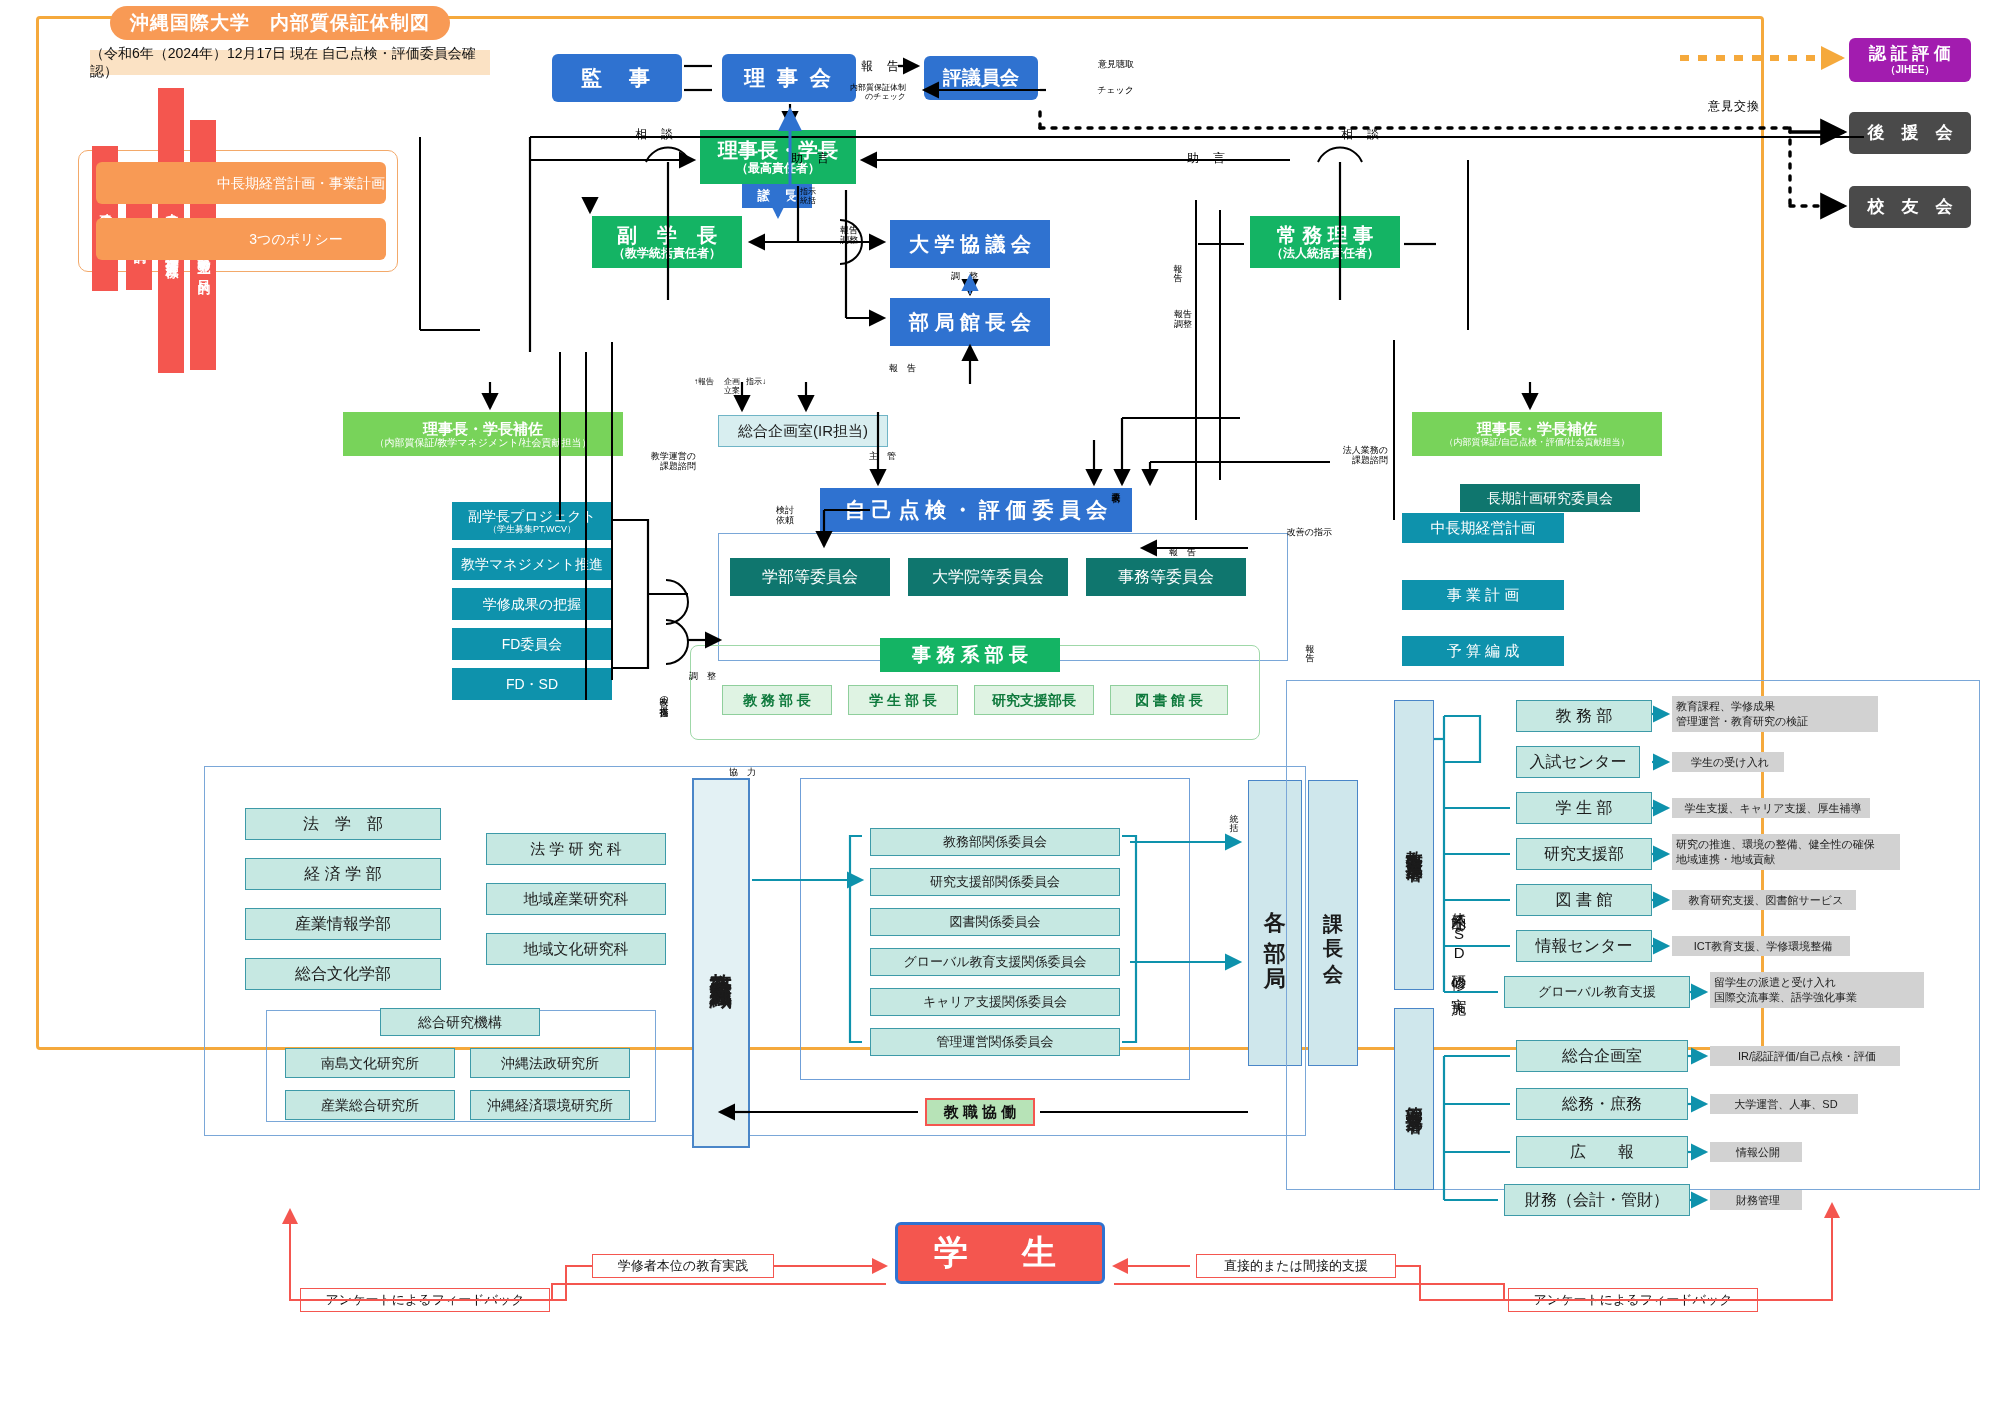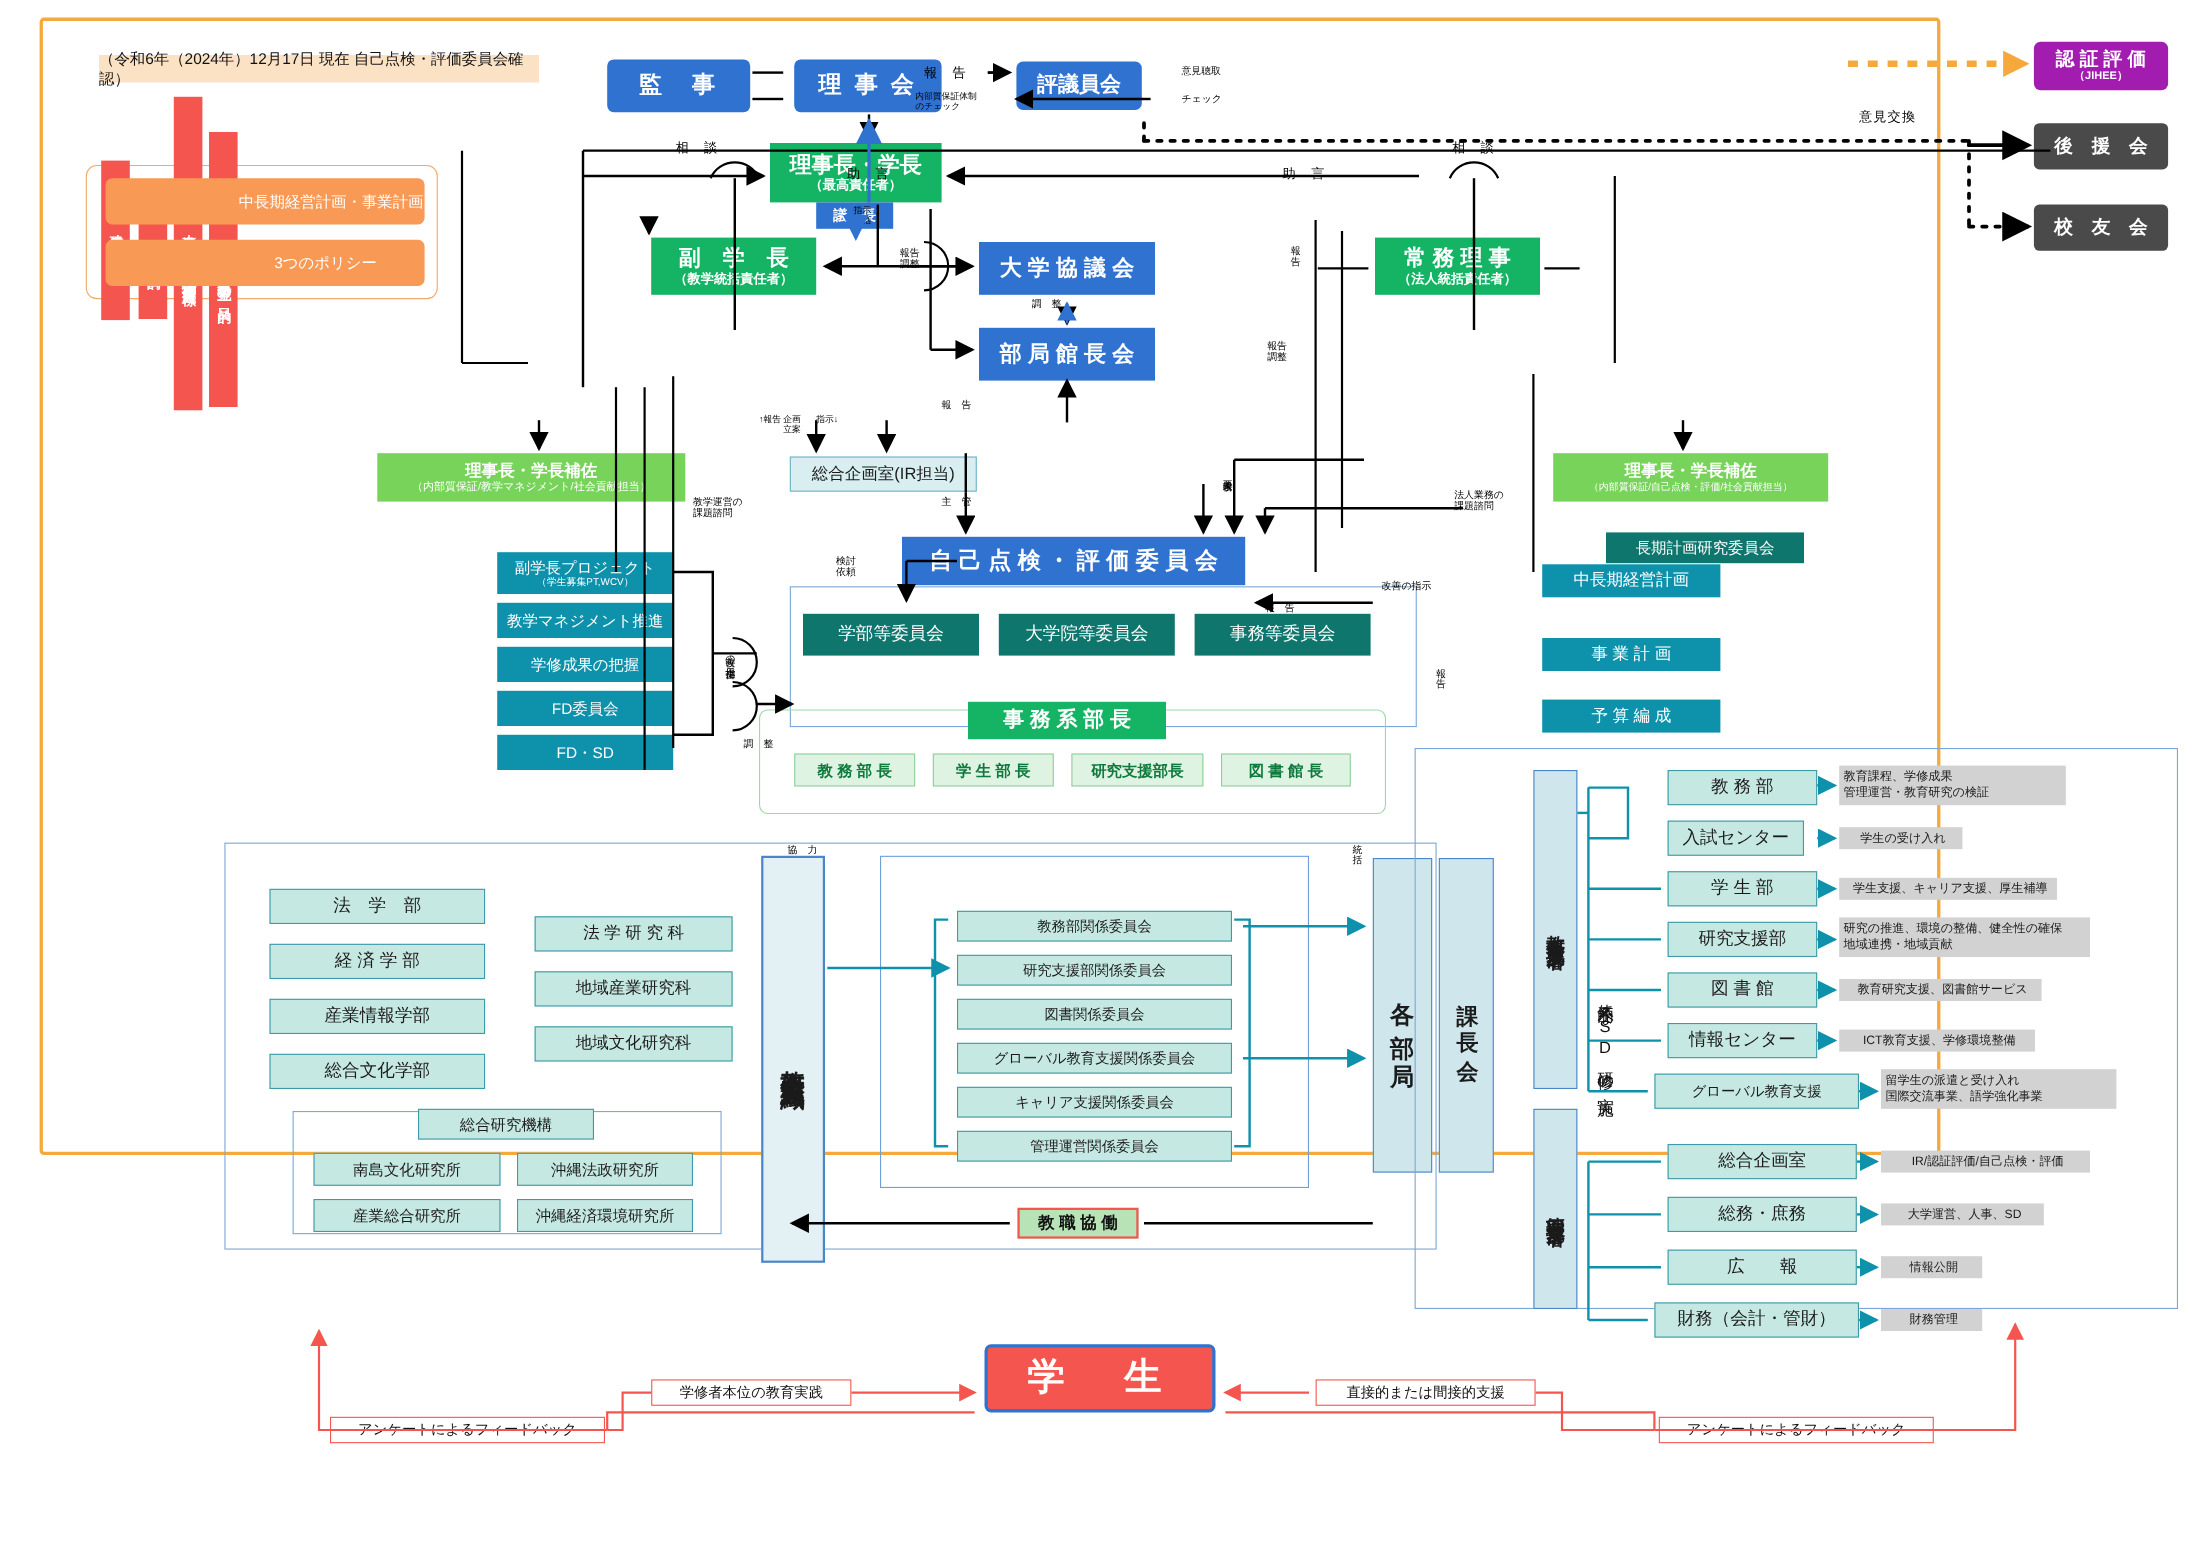--- a/index.html
+++ b/index.html
@@ -25,21 +25,21 @@
   .graym  { background:#a21caf; color:#fff; font-weight:bold; }
   .orange { background:#f89a55; color:#fff; }
   .red    { background:#f4564f; color:#fff; font-weight:bold; }
   .mint   { background:#c6e8e2; color:#1b1b1b; border:1px solid #3d9aa8; }
   .mintlt { background:#d8eef0; color:#1b1b1b; border:1px solid #6fb4c6; }
   .graylbl{ background:#d2d2d2; color:#1b1b1b; }
   .vert {
     writing-mode:vertical-rl; text-orientation:upright;
     letter-spacing:2px;
   }
-  .lbl { position:absolute; font-size:12px; color:#000; letter-spacing:1px; text-align:left; line-height:1.1; }
+  .lbl { position:absolute; font-size:12px; color:#000; letter-spacing:1px; text-align:right; line-height:1.1; }
   .lbl.sm { font-size:9px; letter-spacing:0; }
   .lbl.xs { font-size:8px; letter-spacing:0; }
   svg.wires { position:absolute; left:0; top:0; width:2000px; height:1414px; pointer-events:none; }
   .outerframe {
     position:absolute; left:36px; top:16px; width:1728px; height:1034px;
     border:3px solid #f5a93c; border-radius:4px;
   }
   .titlepill {
     position:absolute; left:110px; top:6px; width:340px; height:34px;
     background:#f89a55; border-radius:17px; color:#fff;
@@ -54,20 +54,21 @@
   .roundedgrp { position:absolute; border:1px solid #f3a96a; border-radius:10px; }
   .subpanel { position:absolute; border:1px solid #7aa7d8; background:rgba(255,255,255,0.0); }
 </style>
 </head>
 <body>
 
 <div id="root">
 
   <div class="outerframe"></div>
 
+  <div class="titlepill">沖縄国際大学　内部質保証体制図</div>
   <div class="datepill">（令和6年（2024年）12月17日 現在 自己点検・評価委員会確認）</div>
 
   <div class="roundedgrp" style="left:78px; top:150px; width:320px; height:122px;"></div>
 
   <div class="box red vert" style="left:92px; top:146px; width:26px; height:145px; font-size:13px;">建学の精神・理念</div>
   <div class="box red vert" style="left:126px; top:170px; width:26px; height:120px; font-size:13px;">本学の目的</div>
   <div class="box red vert" style="left:158px; top:88px; width:26px; height:285px; font-size:13px;">本学の使命・教育目標・地域連携・研究目標</div>
   <div class="box red vert" style="left:190px; top:120px; width:26px; height:250px; font-size:13px;">人材養成及び教育研究上の目的</div>
 
   <div class="box orange" style="left:96px; top:162px; width:290px; height:42px; border-radius:6px; font-size:14px; align-items:center;">

